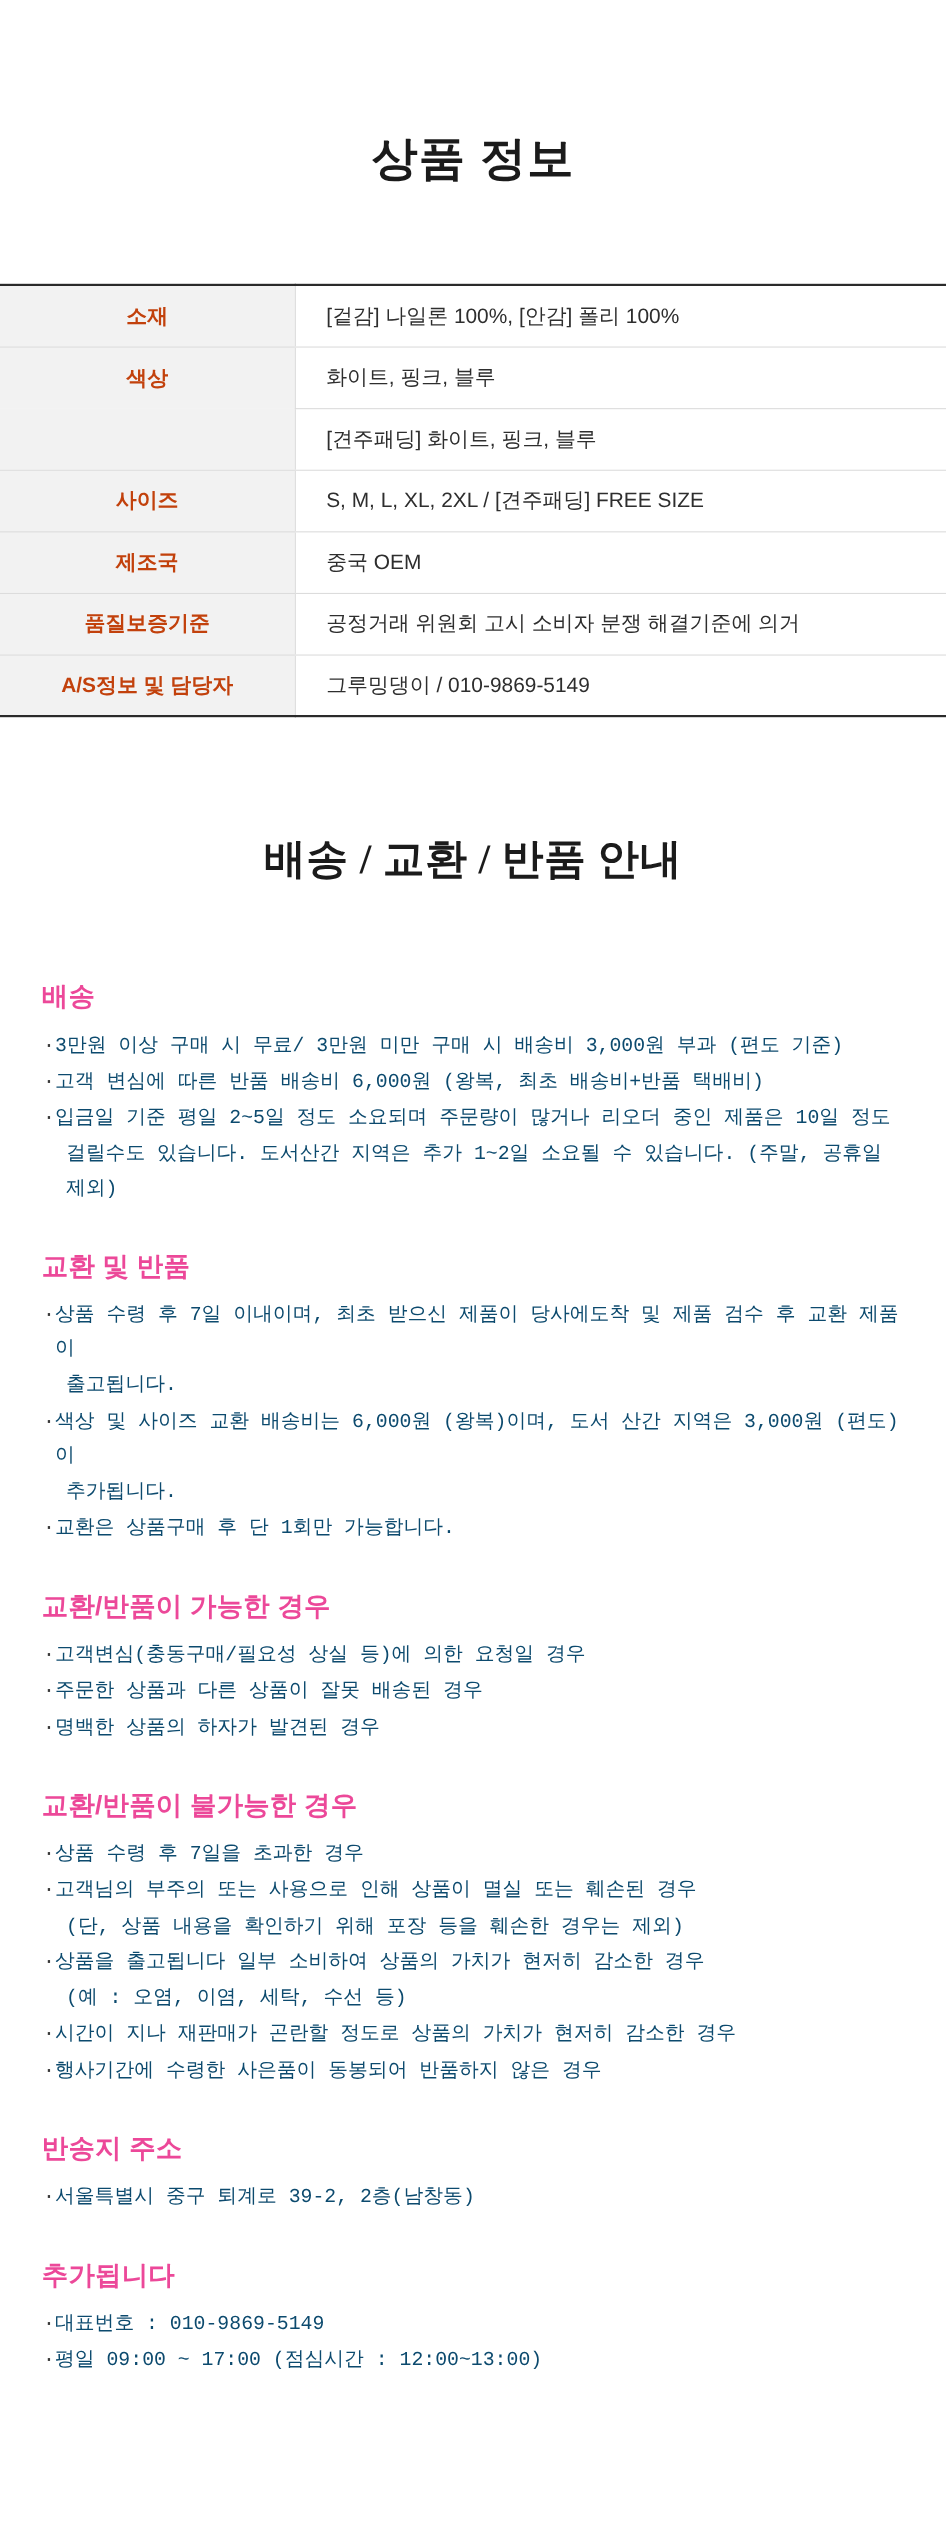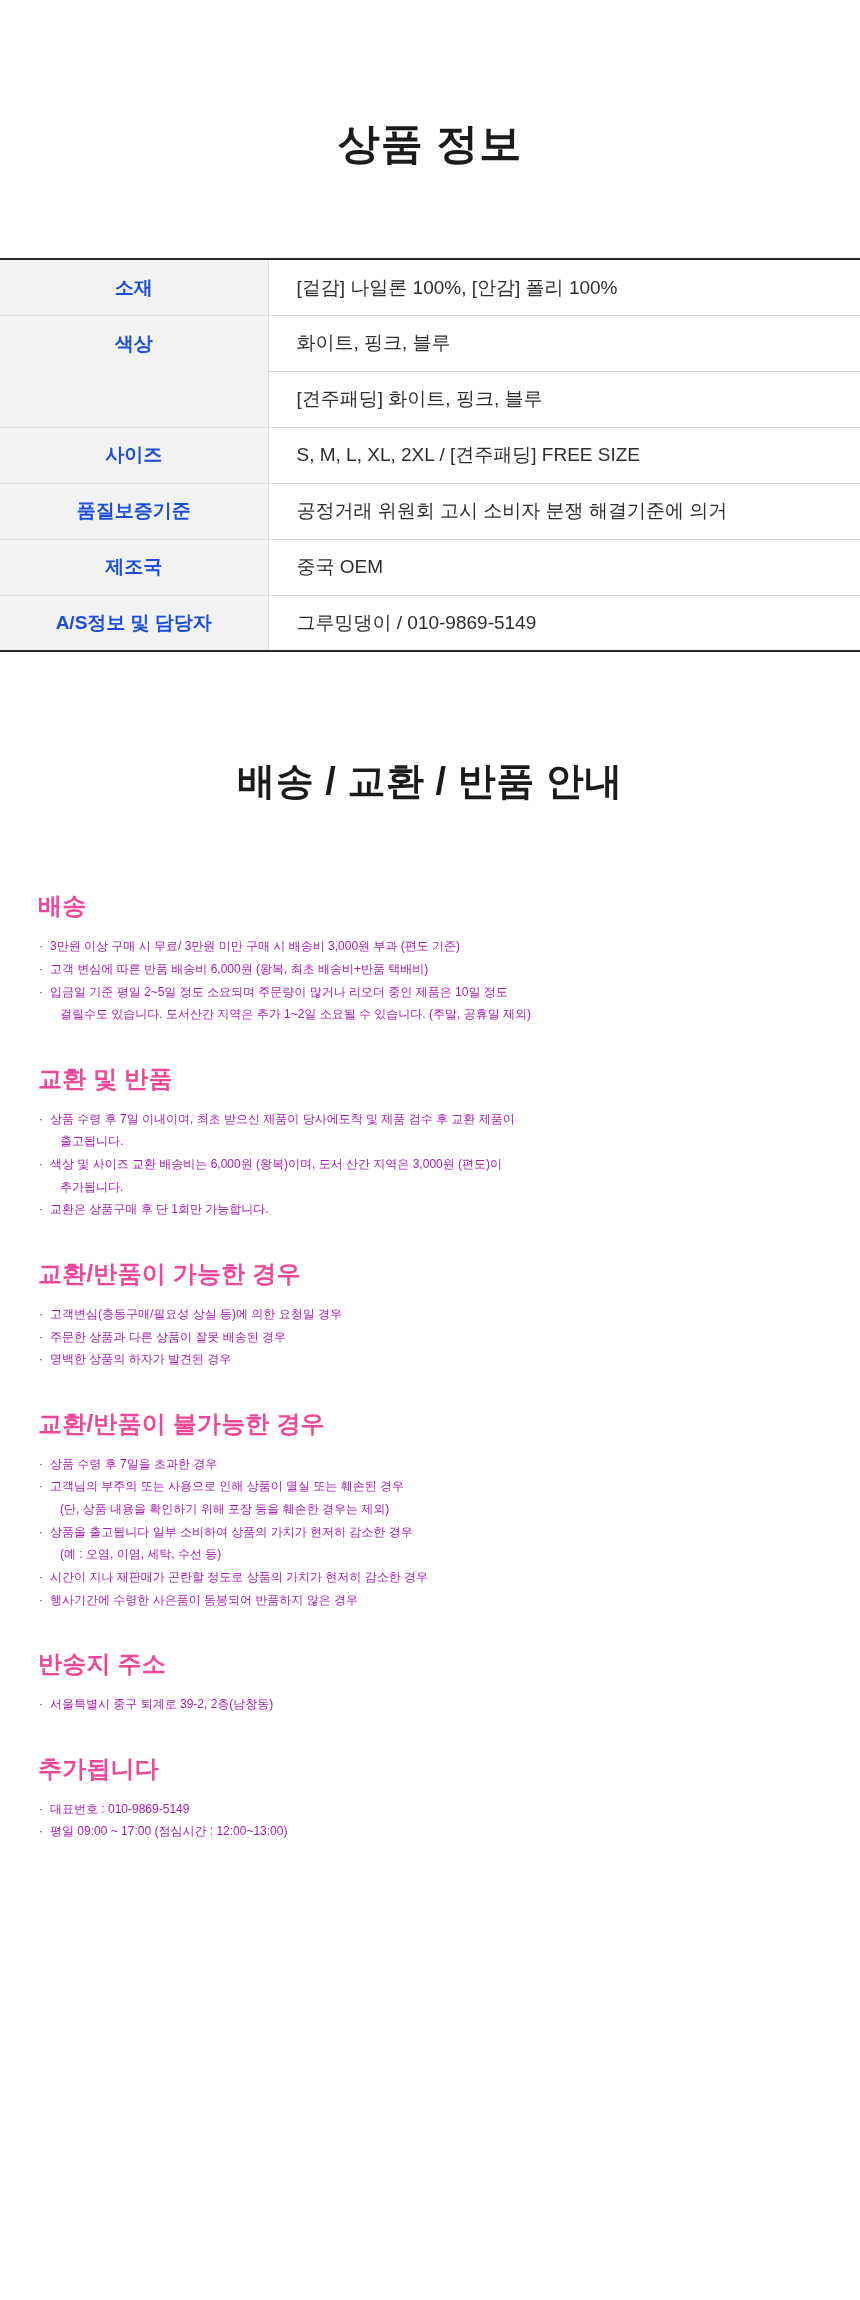--- a/index.html
+++ b/index.html
@@ -39,21 +39,21 @@
     border-top: 2px solid #2a2a2a;
     border-bottom: 2px solid #2a2a2a;
     table-layout: fixed;
   }
   .info-table tr { height: 56px; }
   .info-table th {
     width: 268px;
     background: #f2f2f2;
     font-size: 19px;
     font-weight: bold;
-    color: #1d4ed8;
+    color: #c2410c;
     text-align: center;
     border-bottom: 1px solid #dcdcdc;
     vertical-align: middle;
     padding: 6px 10px;
   }
   .info-table td {
     font-size: 19px;
     color: #2e2e2e;
     padding: 6px 0 6px 28px;
     border-bottom: 1px solid #dcdcdc;
@@ -82,44 +82,46 @@
     padding: 0 0 70px 0;
   }
   .guide-title {
     text-align: center;
     font-size: 38px;
     font-weight: bold;
     letter-spacing: 0.5px;
     color: #1b1b1b;
     padding-top: 72px;
     padding-bottom: 52px;
+    font-family: Liberation Serif, serif;
   }
   .block {
     padding: 0 38px 0 38px;
   }
   .block + .block { margin-top: 38px; }
   .block-heading {
     font-size: 24px;
     font-weight: bold;
     color: #ec4899;
     margin: 0 0 14px 0;
     letter-spacing: 0.2px;
   }
   ul.lines {
     list-style: none;
     margin: 0;
     padding: 0;
   }
   ul.lines li {
-    font-size: 12px;
+    font-size: 18px;
     line-height: 1.72;
-    color: #a21caf;
+    color: #0c4a6e;
     padding-left: 12px;
     position: relative;
     margin-bottom: 2px;
+    font-family: Liberation Mono, monospace;
   }
   ul.lines li.dotted::before {
     content: "·";
     position: absolute;
     left: 1px;
     top: 0;
     color: #3a3a3a;
   }
   ul.lines li.cont {
     padding-left: 22px;
@@ -146,26 +148,26 @@
         </tr>
         <tr class="sub">
           <th class="row-label merged-bottom"></th>
           <td class="row-value">[견주패딩] 화이트, 핑크, 블루</td>
         </tr>
         <tr>
           <th class="row-label">사이즈</th>
           <td class="row-value">S, M, L, XL, 2XL / [견주패딩] FREE SIZE</td>
         </tr>
         <tr>
+          <th class="row-label">제조국</th>
+          <td class="row-value">중국 OEM</td>
+        </tr>
+        <tr>
           <th class="row-label">품질보증기준</th>
           <td class="row-value">공정거래 위원회 고시 소비자 분쟁 해결기준에 의거</td>
-        </tr>
-        <tr>
-          <th class="row-label">제조국</th>
-          <td class="row-value">중국 OEM</td>
         </tr>
         <tr>
           <th class="row-label">A/S정보 및 담당자</th>
           <td class="row-value">그루밍댕이 / 010-9869-5149</td>
         </tr>
       </tbody>
     </table>
   </section>
 
   <section class="guide">

